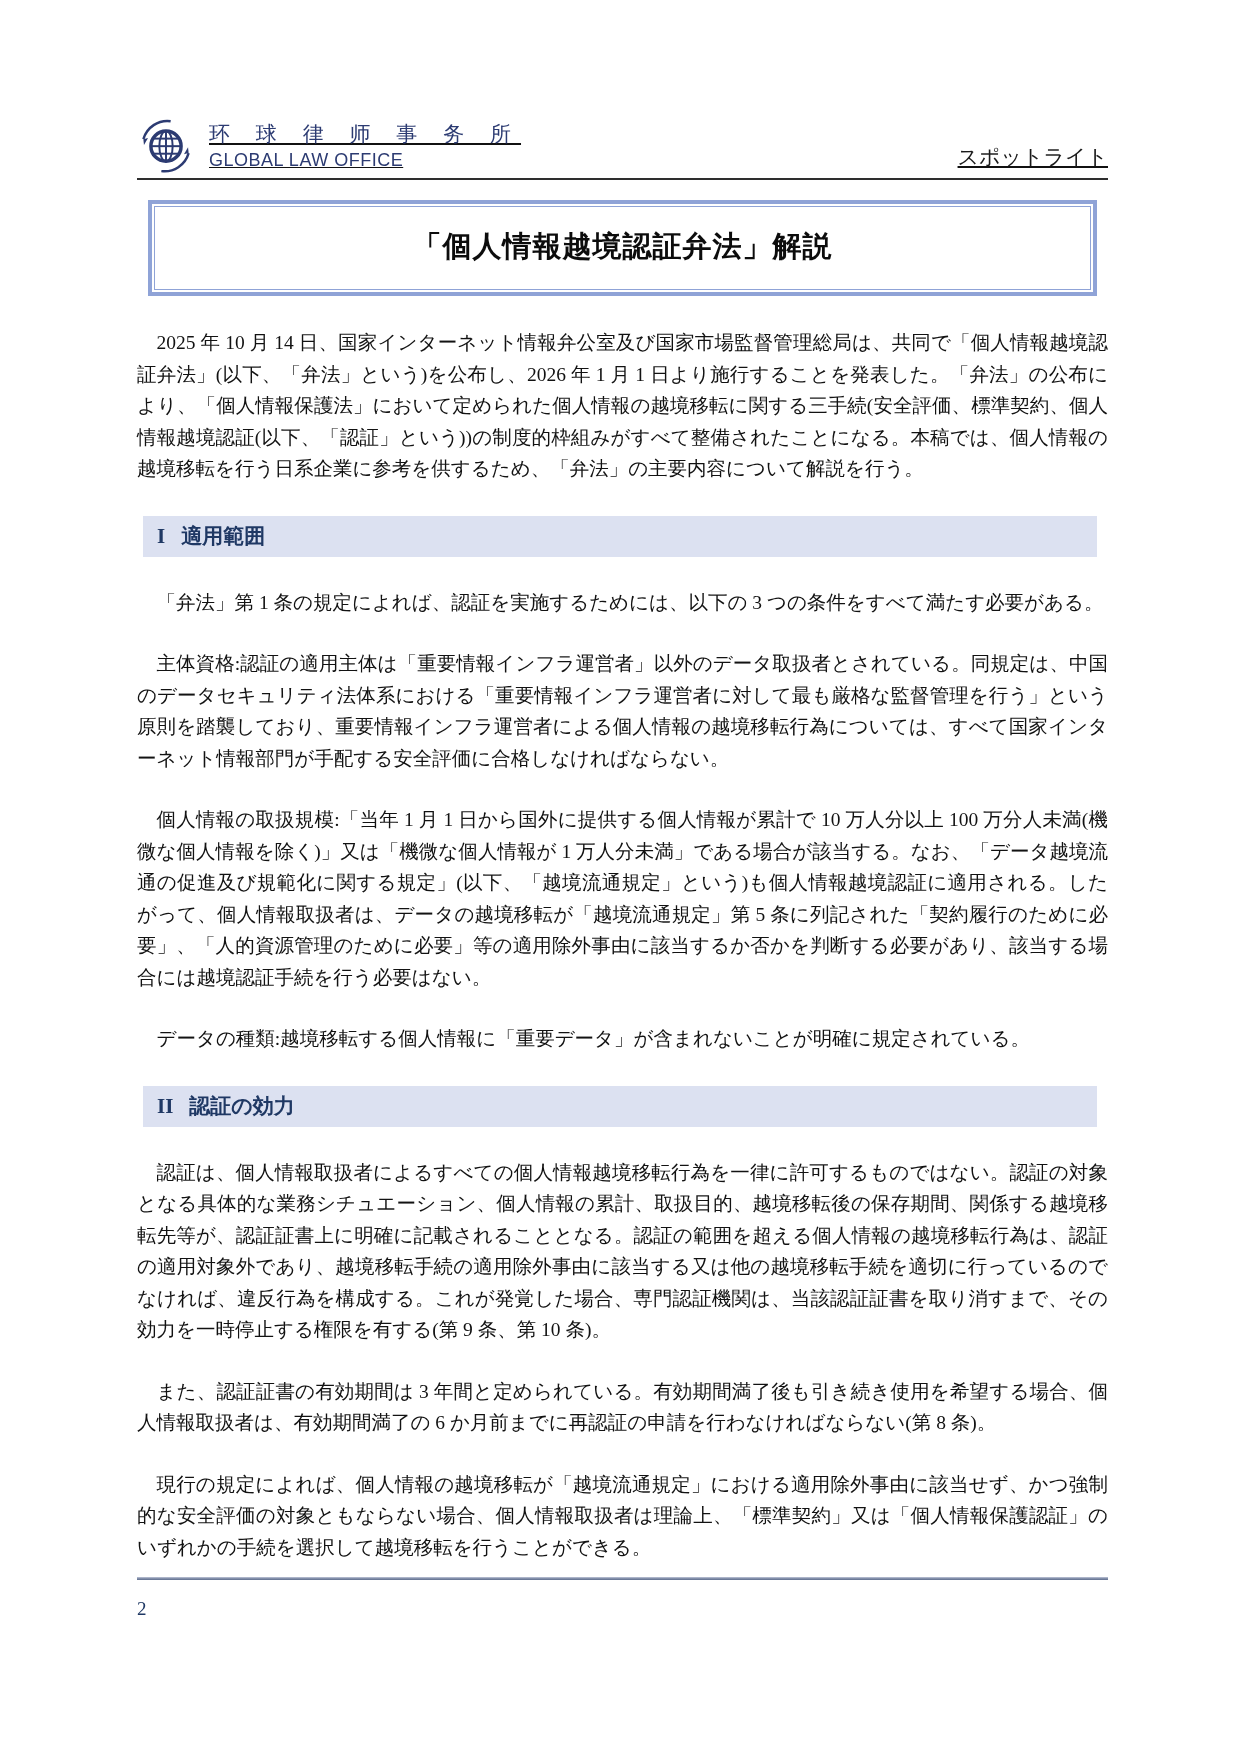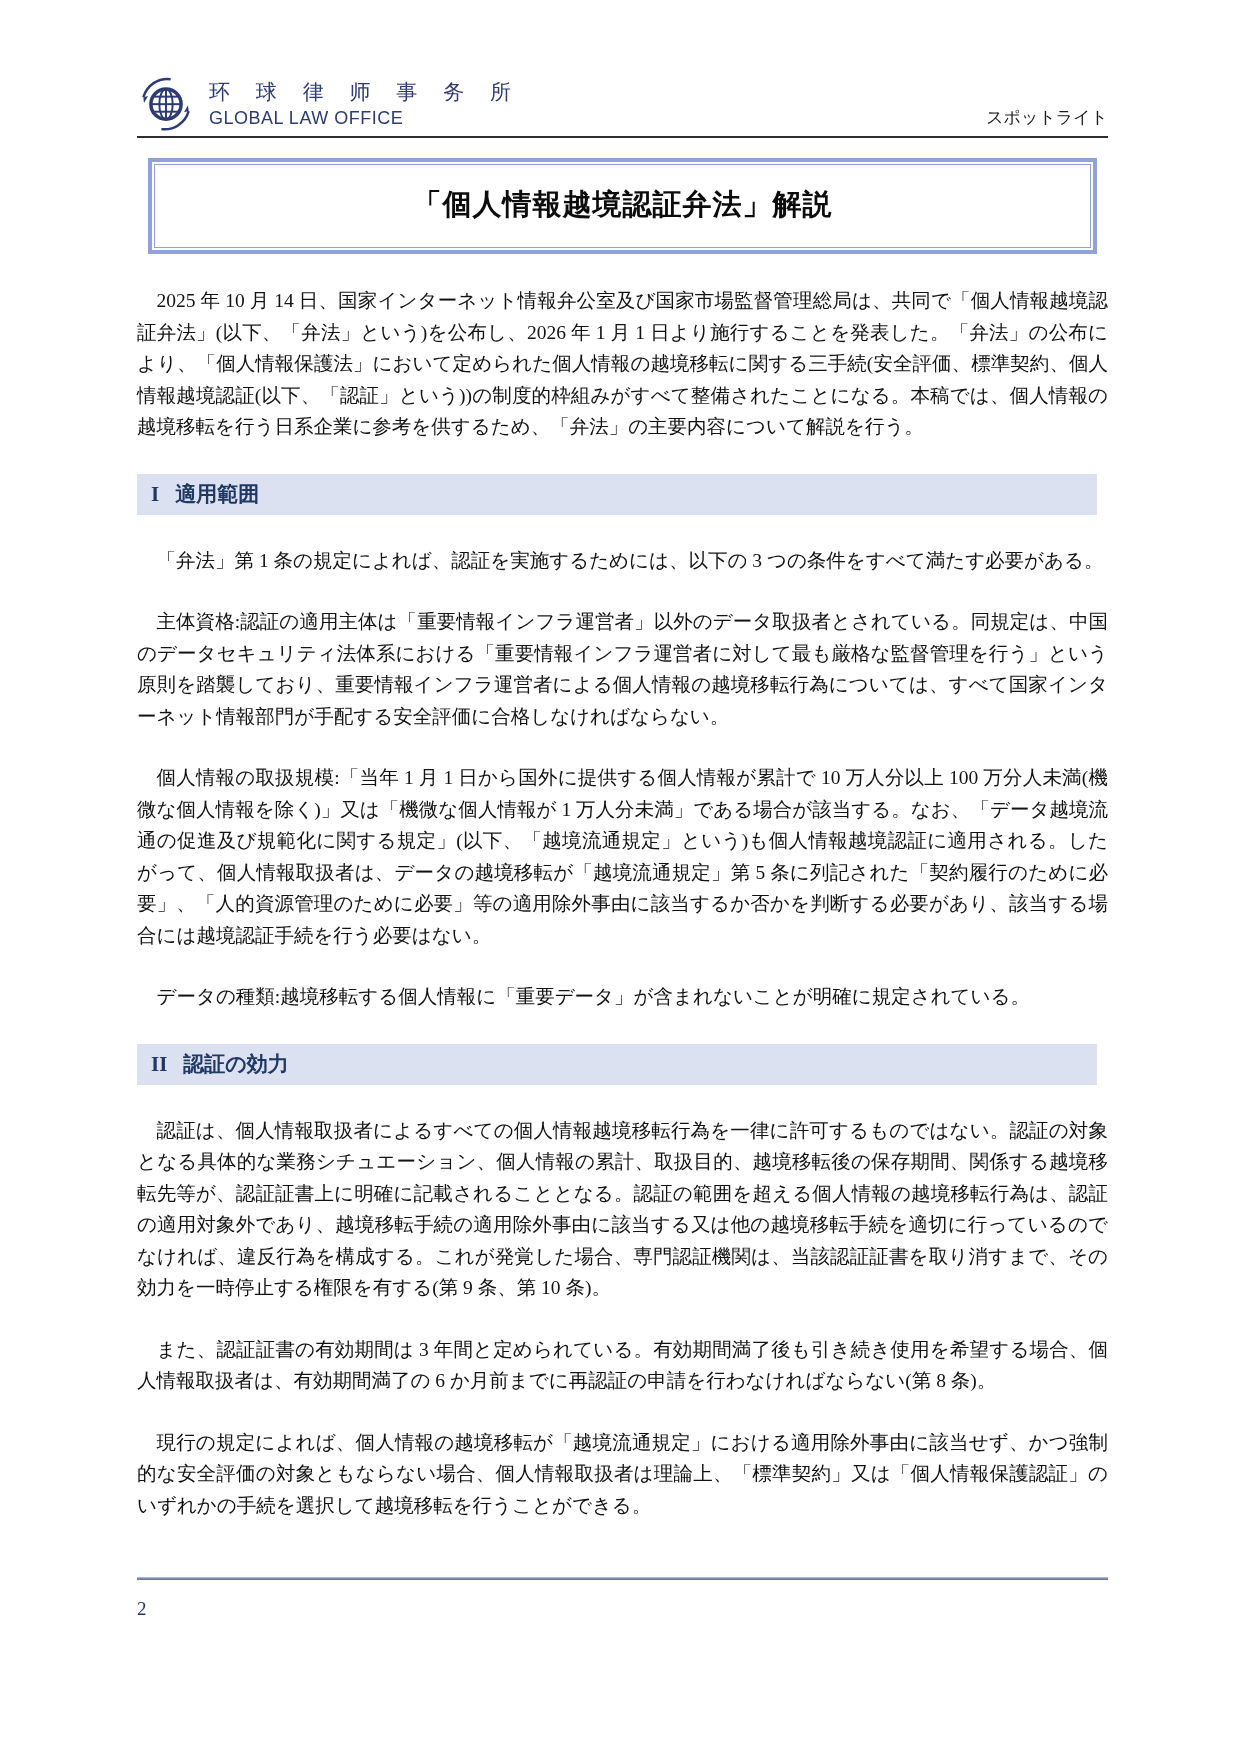--- a/index.html
+++ b/index.html
@@ -7,37 +7,37 @@
     position:relative;
     width:1239px;height:1753px;
     background:#ffffff;
     font-family:"Liberation Serif","DejaVu Sans",sans-serif;
     color:#111;
     overflow:hidden;
   }
   
   .header{
     margin:0 131px 0 137px;
-    padding-top:74px;
-    display:flex;justify-content:space-between;align-items:flex-end;
+    padding-top:116px;
+    display:flex;justify-content:space-between;align-items:flex-end;text-decoration:underline;
   }
   .logo{display:flex;align-items:center;gap:14px;}
   .globe{display:block;line-height:0;}
   .logo-text{display:flex;flex-direction:column;}
   .logo-cn{
     font-family:"Liberation Sans","DejaVu Sans",sans-serif;
     color:#2c3b72;font-size:21px;letter-spacing:10px;white-space:nowrap;
   }
   .logo-en{
     font-family:"Liberation Sans","DejaVu Sans",sans-serif;
     color:#2c3b72;font-size:18px;letter-spacing:0.5px;margin-top:2px;white-space:nowrap;
   }
   .tagline{
     font-family:"Liberation Sans","DejaVu Sans",sans-serif;
-    color:#1a1a1a;font-size:17px;padding-bottom:3px;
+    color:#1a1a1a;font-size:21px;padding-bottom:3px;
   }
   .header-rule{
     margin:4px 131px 0 137px;
     border-top:2px solid #2e2e2e;
   }
   
   .title-box{
     margin:20px 142px 0 148px;
     border:4px solid #8fa3d7;
   }
@@ -60,21 +60,21 @@
   .body-para{
     font-size:19.5px;
     line-height:31.5px;
     text-align:justify;
     text-indent:1em;
     margin:13px 0 30px 0;
     color:#121212;
   }
   .content .first-para{margin-top:31px;}
   .section-bar{
-    margin:31px 11px 30px 0;
+    margin:31px 11px 30px 6px;
     background:#dce1f1;
     color:#1f3864;
     font-weight:bold;
     font-size:21px;
     padding:6px 10px 7px 14px;
   }
   .sec-num{
     font-family:"Liberation Serif",serif;
     margin-right:16px;
   }

